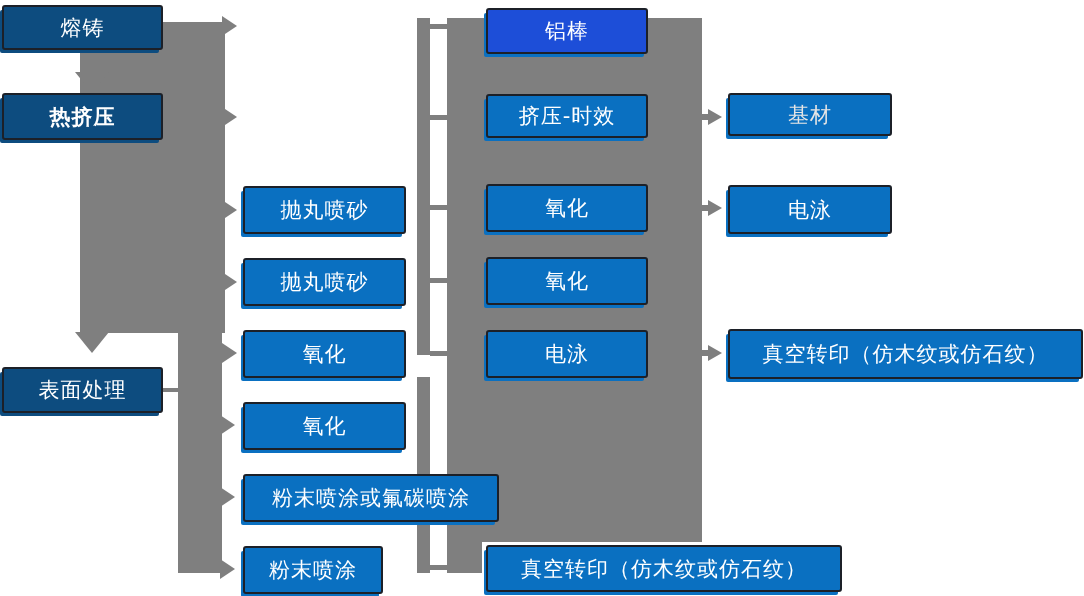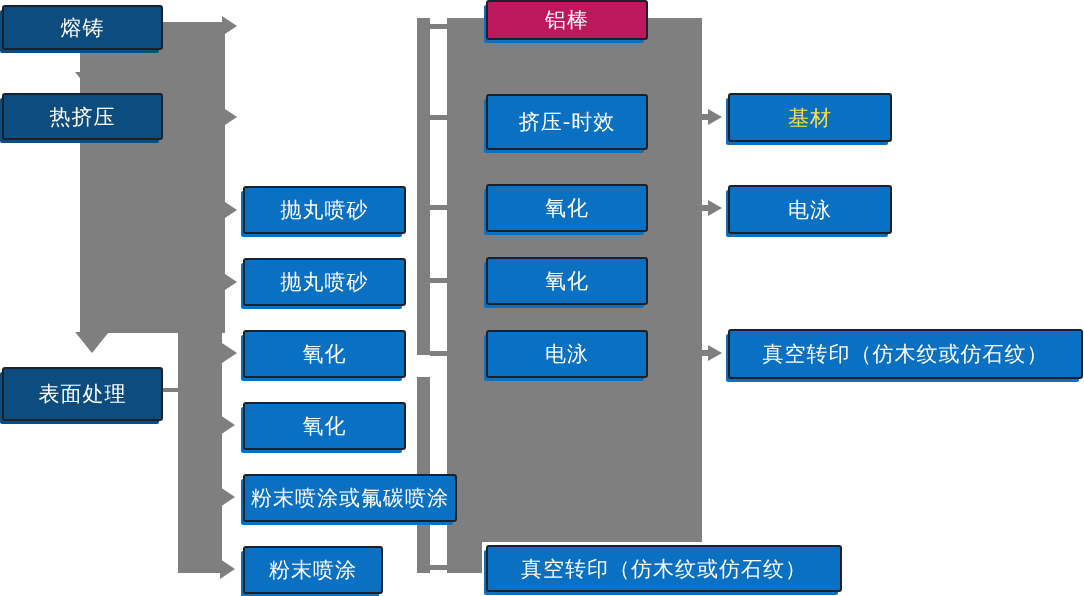--- a/index.html
+++ b/index.html
@@ -56,30 +56,30 @@
     <div class="tri" style="left: 220px; top: 559px; border-top: 10px solid transparent; border-bottom: 10px solid transparent; border-left: 15px solid rgb(127, 127, 127);"></div>
     <div class="bar" style="left: 700px; top: 114px; width: 10px; height: 6px; background: rgb(127, 127, 127);"></div>
     <div class="tri" style="left: 708px; top: 109px; border-top: 8px solid transparent; border-bottom: 8px solid transparent; border-left: 14px solid rgb(127, 127, 127);"></div>
     <div class="bar" style="left: 700px; top: 205px; width: 10px; height: 6px; background: rgb(127, 127, 127);"></div>
     <div class="tri" style="left: 708px; top: 200px; border-top: 8px solid transparent; border-bottom: 8px solid transparent; border-left: 14px solid rgb(127, 127, 127);"></div>
     <div class="bar" style="left: 700px; top: 350px; width: 10px; height: 6px; background: rgb(127, 127, 127);"></div>
     <div class="tri" style="left: 708px; top: 345px; border-top: 8px solid transparent; border-bottom: 8px solid transparent; border-left: 14px solid rgb(127, 127, 127);"></div>
     <div class="tri" style="left: 75px; top: 72px; border-left: 17px solid transparent; border-right: 17px solid transparent; border-top: 21px solid rgb(127, 127, 127);"></div>
     <div class="tri" style="left: 75px; top: 332px; border-left: 17px solid transparent; border-right: 17px solid transparent; border-top: 21px solid rgb(127, 127, 127);"></div>
     <div class="node dark" style="left: 2px; top: 5px; width: 161px; height: 45px; background: rgb(13, 76, 127); border-color: rgb(28, 32, 40); color: rgb(255, 255, 255); box-shadow: rgb(13, 76, 127) -3px 4px 0px -1px;">熔铸</div>
-    <div class="node dark" style="left: 2px; top: 93px; width: 161px; height: 47px; background: rgb(13, 76, 127); border-color: rgb(28, 32, 40); color: rgb(255, 255, 255); box-shadow: rgb(13, 76, 127) -3px 4px 0px -1px;">热挤压</div>
-    <div class="node dark" style="left: 2px; top: 367px; width: 161px; height: 54px; background: rgb(13, 76, 127); border-color: rgb(28, 32, 40); color: rgb(255, 255, 255); box-shadow: rgb(13, 76, 127) -3px 4px 0px -1px;">表面处理</div>
+    <div class="node dark" style="left: 2px; top: 93px; width: 161px; height: 47px; background: rgb(13, 76, 127); border-color: rgb(28, 32, 40); color: rgb(255, 255, 255); box-shadow: rgb(13, 76, 127) -3px 4px 0px -1px; font-weight: bold;">热挤压</div>
+    <div class="node dark" style="left: 2px; top: 367px; width: 161px; height: 46px; background: rgb(13, 76, 127); border-color: rgb(28, 32, 40); color: rgb(255, 255, 255); box-shadow: rgb(13, 76, 127) -3px 4px 0px -1px;">表面处理</div>
     <div class="node light" style="left: 243px; top: 186px; width: 163px; height: 48px; background: rgb(10, 112, 193); border-color: rgb(28, 32, 40); color: rgb(255, 255, 255); box-shadow: rgb(10, 112, 193) -3px 4px 0px -1px;">抛丸喷砂</div>
     <div class="node light" style="left: 243px; top: 258px; width: 163px; height: 48px; background: rgb(10, 112, 193); border-color: rgb(28, 32, 40); color: rgb(255, 255, 255); box-shadow: rgb(10, 112, 193) -3px 4px 0px -1px;">抛丸喷砂</div>
     <div class="node light" style="left: 243px; top: 330px; width: 163px; height: 48px; background: rgb(10, 112, 193); border-color: rgb(28, 32, 40); color: rgb(255, 255, 255); box-shadow: rgb(10, 112, 193) -3px 4px 0px -1px;">氧化</div>
     <div class="node light" style="left: 243px; top: 402px; width: 163px; height: 48px; background: rgb(10, 112, 193); border-color: rgb(28, 32, 40); color: rgb(255, 255, 255); box-shadow: rgb(10, 112, 193) -3px 4px 0px -1px;">氧化</div>
-    <div class="node light" style="left: 243px; top: 474px; width: 214px; height: 48px; background: rgb(10, 112, 193); border-color: rgb(28, 32, 40); color: rgb(255, 255, 255); box-shadow: rgb(10, 112, 193) -3px 4px 0px -1px;">粉末喷涂或氟碳喷涂</div>
+    <div class="node light" style="left: 243px; top: 474px; width: 256px; height: 48px; background: rgb(10, 112, 193); border-color: rgb(28, 32, 40); color: rgb(255, 255, 255); box-shadow: rgb(10, 112, 193) -3px 4px 0px -1px;">粉末喷涂或氟碳喷涂</div>
     <div class="node light" style="left: 243px; top: 546px; width: 140px; height: 48px; background: rgb(10, 112, 193); border-color: rgb(28, 32, 40); color: rgb(255, 255, 255); box-shadow: rgb(10, 112, 193) -3px 4px 0px -1px;">粉末喷涂</div>
-    <div class="node light" style="left: 486px; top: 0; width: 162px; height: 40px; background: #be185d; border-color: rgb(28, 32, 40); color: rgb(255, 255, 255); box-shadow: rgb(10, 112, 193) -3px 4px 0px -1px;">铝棒</div>
-    <div class="node light" style="left: 486px; top: 94px; width: 162px; height: 56px; background: rgb(10, 112, 193); border-color: rgb(28, 32, 40); color: rgb(255, 255, 255); box-shadow: rgb(10, 112, 193) -3px 4px 0px -1px;">挤压-时效</div>
+    <div class="node light" style="left: 486px; top: 8px; width: 162px; height: 46px; background: #1d4ed8; border-color: rgb(28, 32, 40); color: rgb(255, 255, 255); box-shadow: rgb(10, 112, 193) -3px 4px 0px -1px;">铝棒</div>
+    <div class="node light" style="left: 486px; top: 94px; width: 162px; height: 44px; background: rgb(10, 112, 193); border-color: rgb(28, 32, 40); color: rgb(255, 255, 255); box-shadow: rgb(10, 112, 193) -3px 4px 0px -1px;">挤压-时效</div>
     <div class="node light" style="left: 486px; top: 184px; width: 162px; height: 48px; background: rgb(10, 112, 193); border-color: rgb(28, 32, 40); color: rgb(255, 255, 255); box-shadow: rgb(10, 112, 193) -3px 4px 0px -1px;">氧化</div>
     <div class="node light" style="left: 486px; top: 257px; width: 162px; height: 48px; background: rgb(10, 112, 193); border-color: rgb(28, 32, 40); color: rgb(255, 255, 255); box-shadow: rgb(10, 112, 193) -3px 4px 0px -1px;">氧化</div>
     <div class="node light" style="left: 486px; top: 330px; width: 162px; height: 48px; background: rgb(10, 112, 193); border-color: rgb(28, 32, 40); color: rgb(255, 255, 255); box-shadow: rgb(10, 112, 193) -3px 4px 0px -1px;">电泳</div>
     <div class="node light" style="left: 486px; top: 545px; width: 356px; height: 47px; background: rgb(10, 112, 193); border-color: rgb(28, 32, 40); color: rgb(255, 255, 255); box-shadow: rgb(10, 112, 193) -3px 4px 0px -1px;">真空转印（仿木纹或仿石纹）</div>
-    <div class="node light" style="left: 728px; top: 93px; width: 164px; height: 49px; background: rgb(10, 112, 193); border-color: rgb(28, 32, 40); color: #fde047; box-shadow: rgb(10, 112, 193) -3px 4px 0px -1px;">基材</div>
+    <div class="node light" style="left: 728px; top: 93px; width: 164px; height: 43px; background: rgb(10, 112, 193); border-color: rgb(28, 32, 40); color: #e5e5e5; box-shadow: rgb(10, 112, 193) -3px 4px 0px -1px;">基材</div>
     <div class="node light" style="left: 728px; top: 185px; width: 164px; height: 49px; background: rgb(10, 112, 193); border-color: rgb(28, 32, 40); color: rgb(255, 255, 255); box-shadow: rgb(10, 112, 193) -3px 4px 0px -1px;">电泳</div>
     <div class="node light" style="left: 728px; top: 329px; width: 355px; height: 50px; background: rgb(10, 112, 193); border-color: rgb(28, 32, 40); color: rgb(255, 255, 255); box-shadow: rgb(10, 112, 193) -3px 4px 0px -1px;">真空转印（仿木纹或仿石纹）</div>
   </div>
 
 </body></html>

